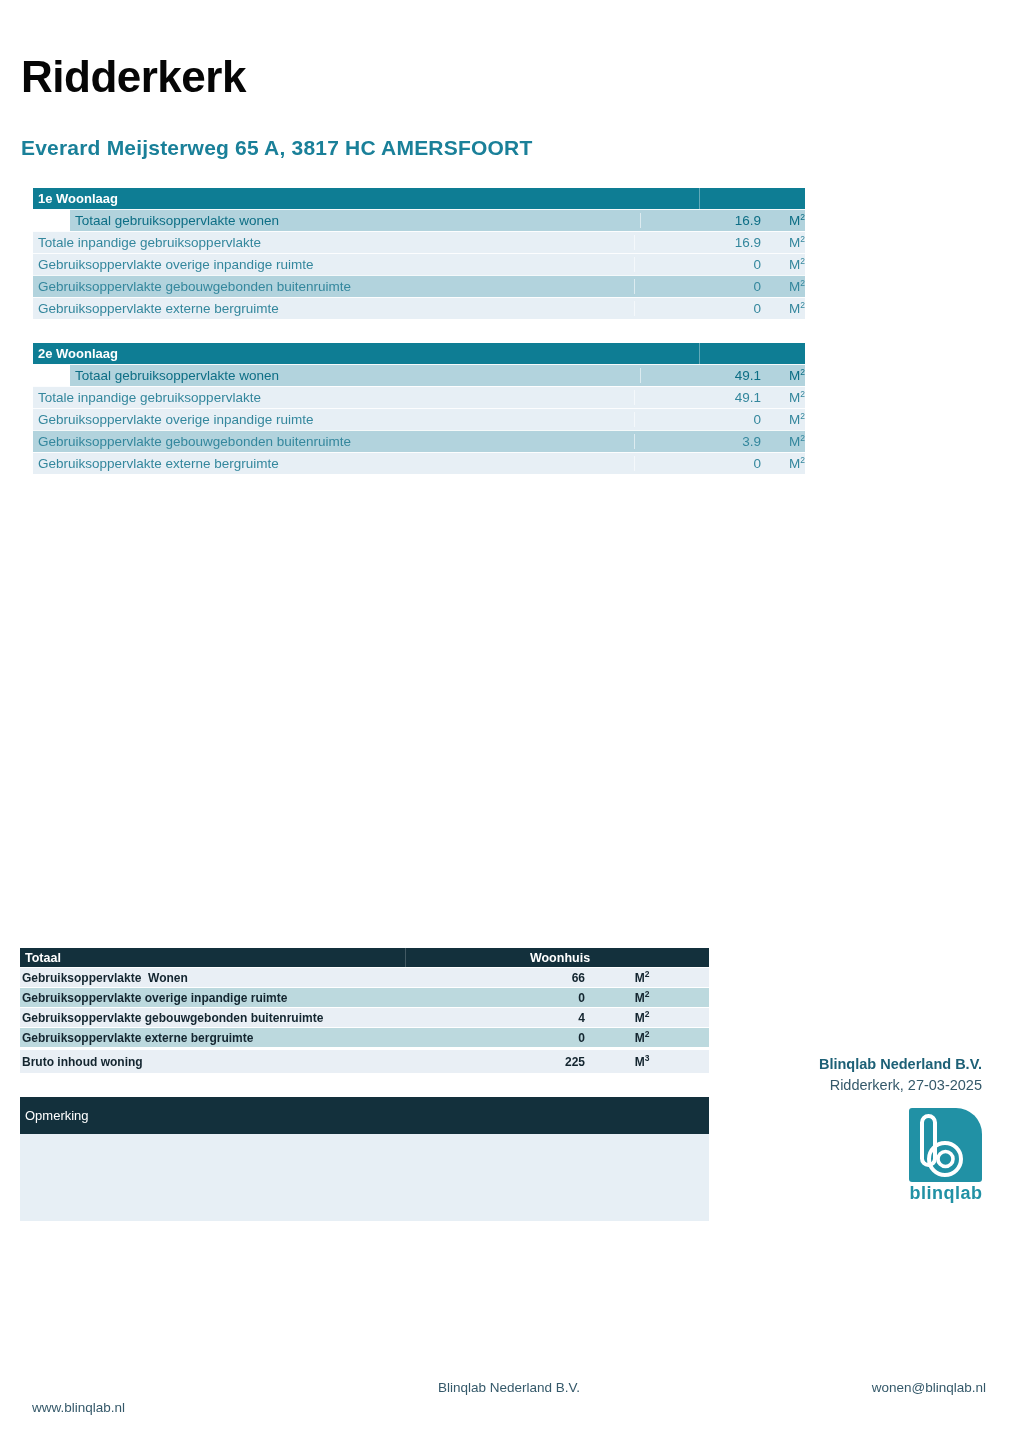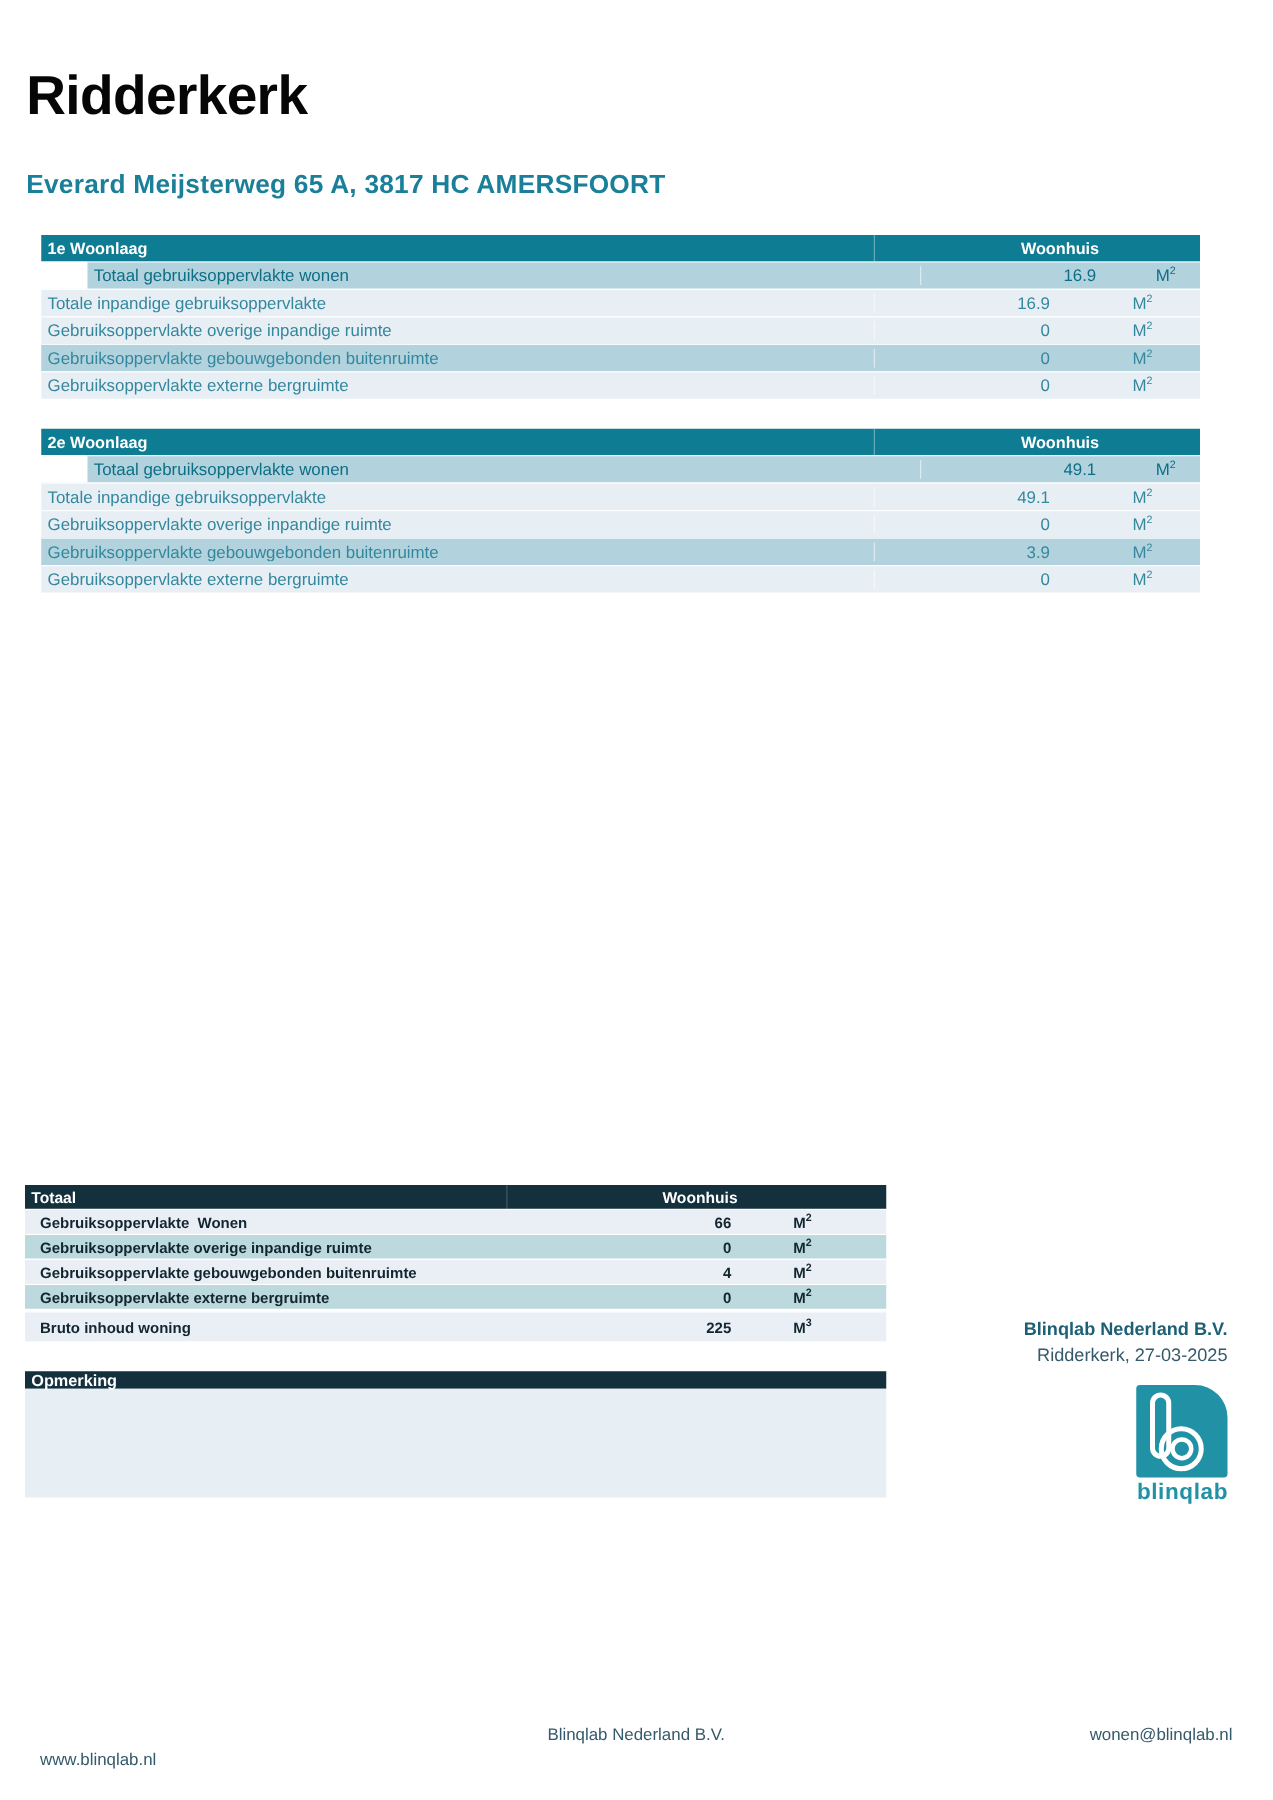--- a/index.html
+++ b/index.html
@@ -11,21 +11,21 @@
   
   .page-title{
     position:absolute;left:21px;top:52px;margin:0;
     font-size:44px;font-weight:bold;color:#060606;letter-spacing:-0.5px;
   }
   .page-subtitle{
     position:absolute;left:21px;top:136px;margin:0;
     font-size:21px;font-weight:bold;color:var(--accent,#1A8099);letter-spacing:0.2px;
   }
   
-  .wtable{position:absolute;left:33px;width:927px;}
+  .wtable{position:absolute;left:33px;width:772px;}
   #table-woonlaag-1{top:188px;}
   #table-woonlaag-2{top:343px;}
   .thead{
     position:relative;height:21px;display:flex;align-items:center;
     background:var(--teal-header,#0E7D94);color:#ffffff;
     font-weight:bold;font-size:13px;
   }
   .thead-title{
     width:667px;height:100%;display:flex;align-items:center;
     padding-left:5px;box-sizing:border-box;
@@ -53,28 +53,28 @@
   .ttable .thead{height:19px;font-size:12.5px;background:var(--dark-header,#13303C);}
   .ttable .thead-title{width:386px;border-right:1px solid rgba(255,255,255,0.2);}
   .ttable .thead-col{position:absolute;left:460px;width:160px;text-align:center;}
   .ttable .trow{
     height:20px;font-size:12px;font-weight:bold;
     background:var(--row-light2,#E9EFF5);color:var(--text-navy,#13252F);
     border-top:1px solid #ffffff;
   }
   .ttable .trow:nth-child(even){background:var(--row-medium2,#BCD9DE);}
   .ttable .trow:last-child{margin-top:2px;height:24px;}
-  .ttable .c-label{width:437px;box-sizing:border-box;padding-left:12px;white-space:pre;overflow:hidden;}
+  .ttable .c-label{width:437px;box-sizing:border-box;padding-left:2px;white-space:pre;overflow:hidden;}
   .ttable .c-value{width:128px;text-align:right;}
   .ttable .c-unit{flex:1;text-align:center;padding-right:10px;}
   
   .remark{position:absolute;left:20px;top:1097px;width:689px;}
   .remark-head{
-    height:14px;display:flex;align-items:center;padding-left:5px;box-sizing:border-box;
-    background:var(--dark-header,#13303C);color:#fff;font-weight:bold;font-size:13px;text-align:right;
+    height:37px;display:flex;align-items:center;padding-left:5px;box-sizing:border-box;
+    background:var(--dark-header,#13303C);color:#fff;font-weight:normal;font-size:13px;text-align:right;
   }
   .remark-body{height:87px;background:var(--row-light,#E7EFF5);}
   
   .company{position:absolute;top:1054px;right:36px;text-align:right;}
   .company-name{font-size:14.5px;font-weight:bold;color:var(--company-dark,#1D6076);line-height:21px;}
   .company-date{font-size:14.5px;color:var(--company-muted,#35596A);line-height:21px;}
   .logo-square{
     position:absolute;left:909px;top:1108px;width:73px;height:74px;
     background:var(--logo-teal,#2191A5);border-radius:3px 26px 3px 3px;
   }

